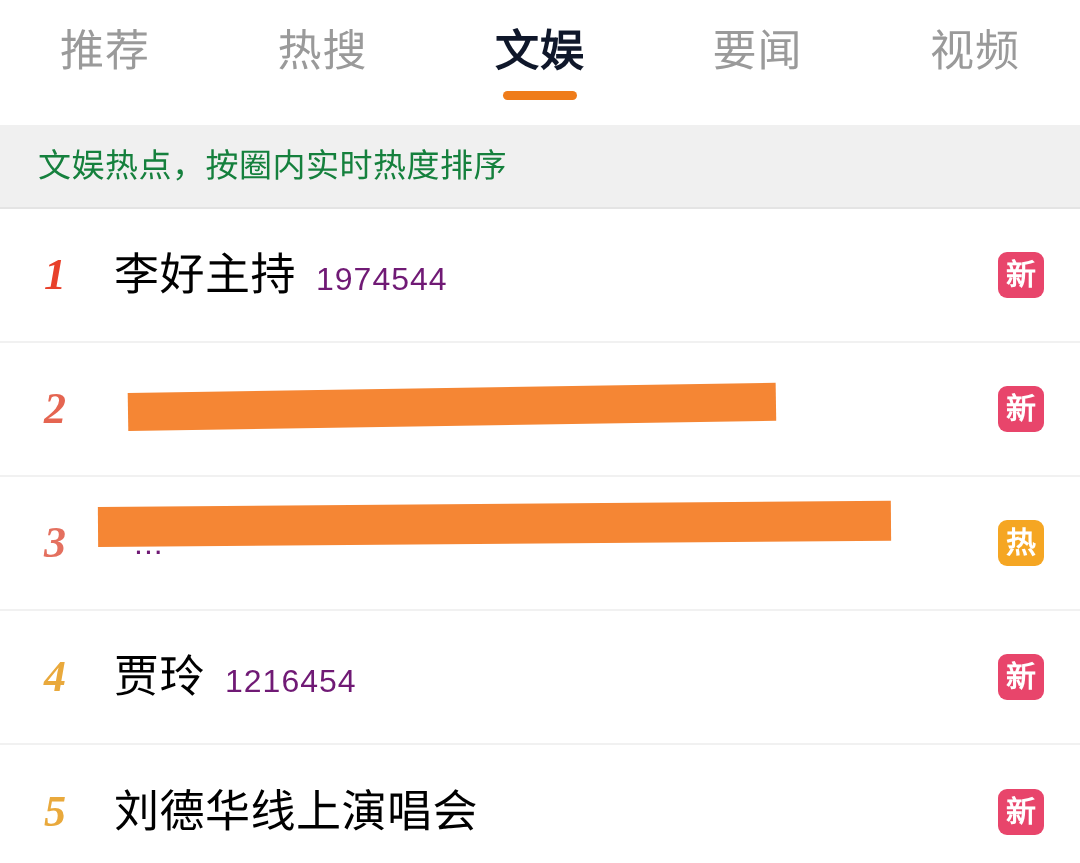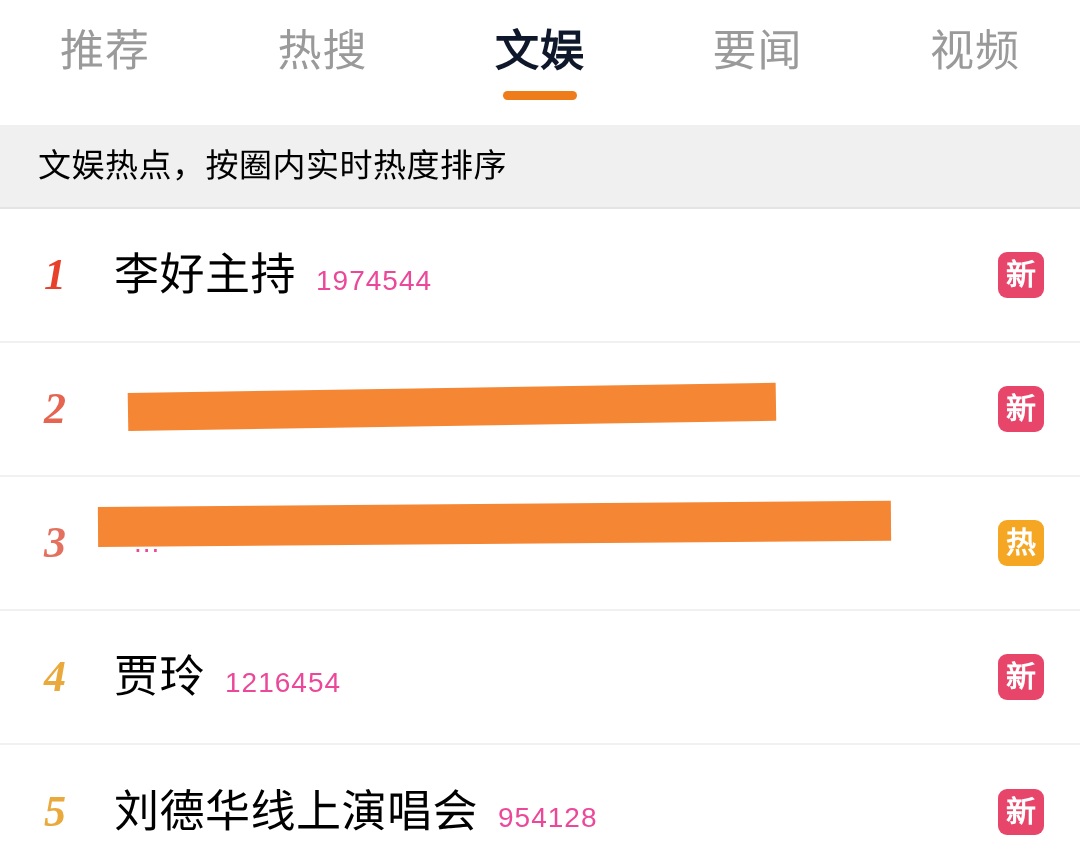--- a/index.html
+++ b/index.html
@@ -76,21 +76,21 @@
     background: #f0f0f0;
     border-bottom: 2px solid #e4e4e4;
     display: flex;
     align-items: center;
     padding: 0 38px;
     box-sizing: border-box;
   }
   .subtitle-text {
     font-size: 33px;
     line-height: 40px;
-    color: #000000;
+    color: #15803d;
     letter-spacing: 0.5px;
     white-space: nowrap;
   }
 
   
   .hot-list {
     background: #ffffff;
   }
   .hot-row {
     position: relative;
@@ -139,23 +139,23 @@
     white-space: nowrap;
   }
   .row-title {
     font-size: 45px;
     line-height: 56px;
     color: #000000;
     letter-spacing: 0.5px;
     white-space: nowrap;
   }
   .row-count {
-    font-size: 28px;
+    font-size: 32px;
     line-height: 44px;
-    color: #ec4899;
+    color: #701a75;
     margin-left: 20px;
     white-space: nowrap;
     letter-spacing: 1px;
   }
 
   .badge {
     flex: 0 0 auto;
     width: 46px;
     height: 46px;
     border-radius: 9px;
@@ -285,21 +285,20 @@
       </div>
       <div class="badge badge-new">
         <span class="badge-text">新</span>
       </div>
     </div>
 
     <div class="hot-row">
       <span class="rank r-normal">5</span>
       <div class="row-main">
         <span class="row-title">刘德华线上演唱会</span>
-        <span class="row-count">954128</span>
       </div>
       <div class="badge badge-new">
         <span class="badge-text">新</span>
       </div>
     </div>
 
   </div>
 
 </div>
 

